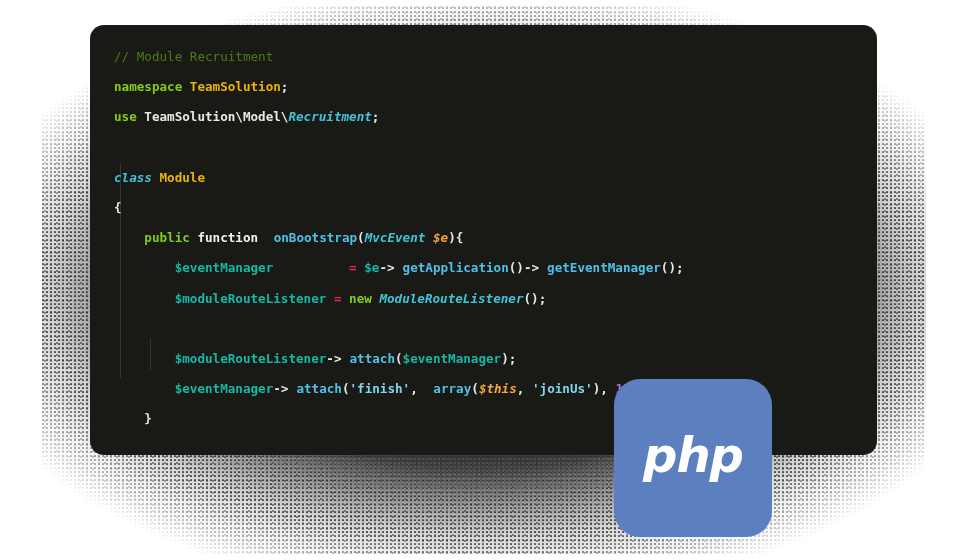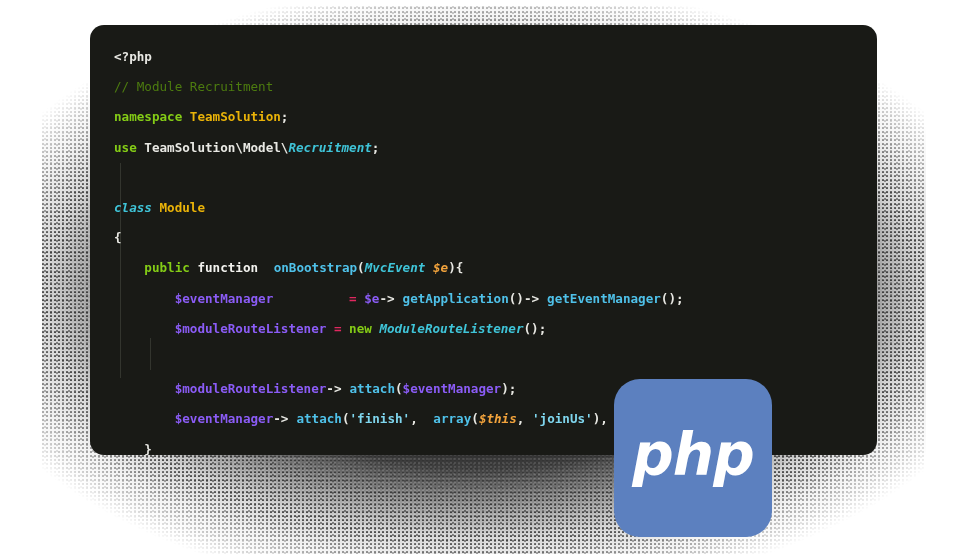--- a/index.html
+++ b/index.html
@@ -142,21 +142,21 @@
 
   
   .t-plain   { color: #E8E8E3; }
   .t-comment { color: #4d7c0f; font-weight: 400; margin-top: 7px; }
   .t-kw      { color: #84cc16; }
   .t-fnkw    { color: #F2F2EE; }  
   .t-type    { color: #eab308; }          
   .t-class   { color: #3FC4D8; font-style: italic; }  
   .t-classkw { color: #3FC4D8; font-style: italic; }  
   .t-method  { color: #4FC1E9; margin-left: 8px; }          
-  .t-var     { color: #8b5cf6; }          
+  .t-var     { color: #14b8a6; }          
   .t-varhl   { color: #F2A33C; font-style: italic; }  
   .t-str     { color: #7FD6EE; }          
   .t-num     { color: #A974E8; }          
   .t-op      { color: #E0285F; }          
   .t-punc    { color: #E8E8E3; }
 
   
   .php-badge {
     position: absolute;
     left: 614px;
@@ -166,21 +166,21 @@
     border-radius: 26px;
     background: #5C80BF;
     display: flex;
     align-items: center;
     justify-content: center;
   }
   .php-badge .php-text {
     font-family: "DejaVu Sans", "Liberation Sans", sans-serif;
     font-style: italic;
     font-weight: 700;
-    font-size: 58px;
+    font-size: 48px;
     color: #FFFFFF;
     letter-spacing: -1px;
     line-height: 1;
     transform: translateY(-3px);
     user-select: none;
   }
 </style>
 </head>
 <body>
 
@@ -190,21 +190,20 @@
   <div class="shadow-grain2"></div>
   <div class="shadow-grain"></div>
 
   <div class="code-panel">
 
     <div class="guide" style="left:30px; top:138px; height:108px;"></div>
     <div class="guide" style="left:30px; top:228px; height:125px;"></div>
     <div class="guide" style="left:60px; top:313px; height:32px;"></div>
 
     <div class="code-body">
-<span class="ln"><span class="t-plain">&lt;?php</span></span>
 <span class="ln"><span class="t-comment">// Module Recruitment</span></span>
 <span class="ln"><span class="t-kw">namespace</span><span class="t-plain"> </span><span class="t-type">TeamSolution</span><span class="t-punc">;</span></span>
 <span class="ln"><span class="t-kw">use</span><span class="t-plain"> TeamSolution\Model\</span><span class="t-class">Recruitment</span><span class="t-punc">;</span></span>
 <span class="ln"> </span>
 <span class="ln"><span class="t-classkw">class</span><span class="t-plain"> </span><span class="t-type">Module</span></span>
 <span class="ln"><span class="t-punc">{</span></span>
 <span class="ln"><span class="t-plain">    </span><span class="t-kw">public</span><span class="t-plain"> </span><span class="t-fnkw">function</span><span class="t-plain"> </span><span class="t-method">onBootstrap</span><span class="t-punc">(</span><span class="t-class">MvcEvent</span><span class="t-plain"> </span><span class="t-varhl">$e</span><span class="t-punc">){</span></span>
 <span class="ln"><span class="t-plain">        </span><span class="t-var">$eventManager</span><span class="t-plain">          </span><span class="t-op">=</span><span class="t-plain"> </span><span class="t-var">$e</span><span class="t-punc">-&gt;</span><span class="t-method">getApplication</span><span class="t-punc">()-&gt;</span><span class="t-method">getEventManager</span><span class="t-punc">();</span></span>
 <span class="ln"><span class="t-plain">        </span><span class="t-var">$moduleRouteListener</span><span class="t-plain"> </span><span class="t-op">=</span><span class="t-plain"> </span><span class="t-kw">new</span><span class="t-plain"> </span><span class="t-class">ModuleRouteListener</span><span class="t-punc">();</span></span>
 <span class="ln"> </span>

